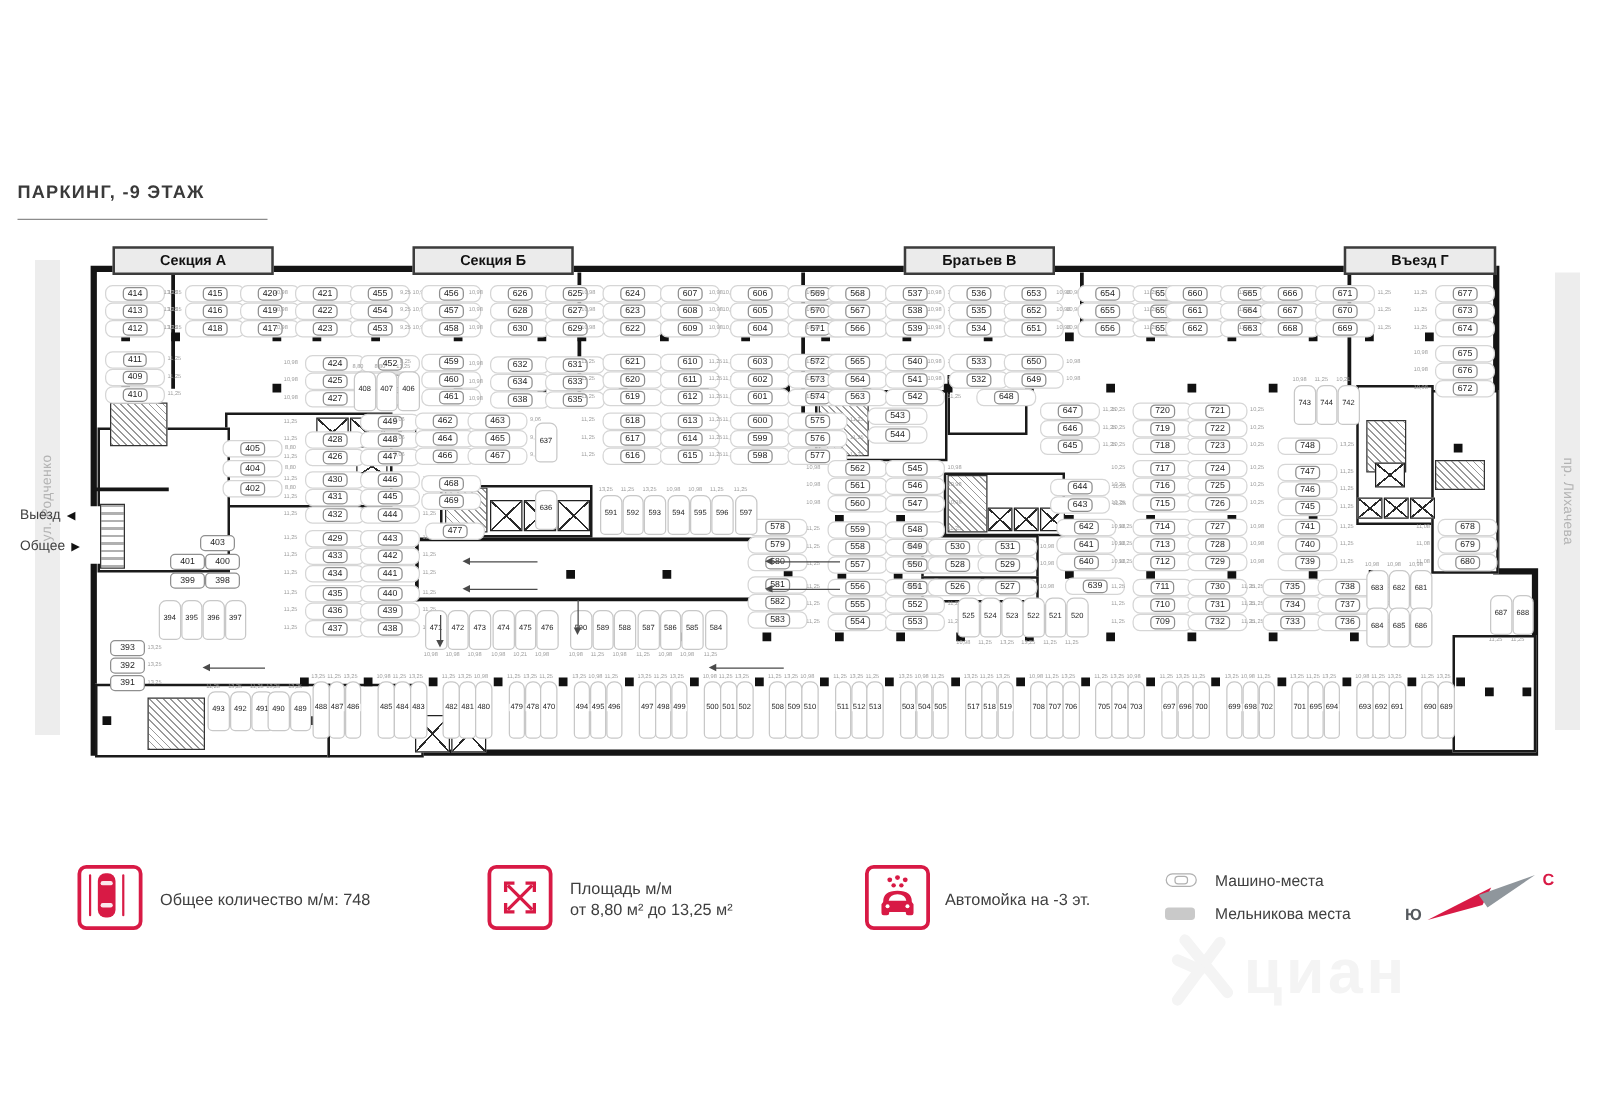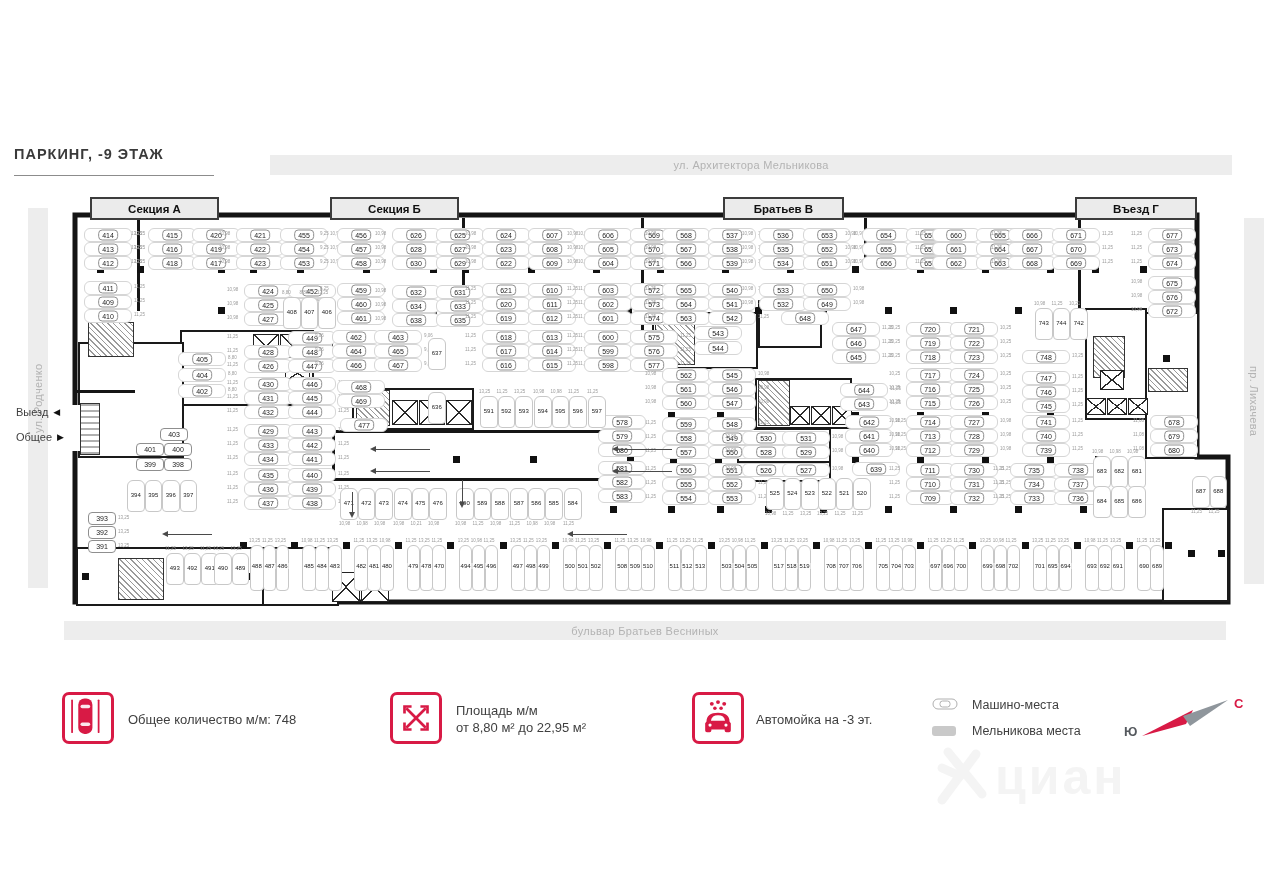--- a/index.html
+++ b/index.html
@@ -68,24 +68,22 @@
   #watermark{position:absolute;left:995px;top:748px;font-size:50px;font-weight:bold;
              color:#f4f4f4;letter-spacing:3px;z-index:1;}
 </style>
 </head>
 <body>
 <div id="page">
 
   <div id="title">ПАРКИНГ, -9 ЭТАЖ</div>
   <div id="title-rule"></div>
 
-  <div class="street" style="left:270px;top:155px;width:962px;height:20px;">ул. Архитектора Мельникова</div>
   <div class="street vert up" style="left:28px;top:208px;width:20px;height:380px;">ул. Родченко</div>
   <div class="street vert" style="left:1244px;top:218px;width:20px;height:366px;">пр. Лихачева</div>
-  <div class="street" style="left:64px;top:621px;width:1162px;height:19px;">бульвар Братьев Весниных</div>
 
   <svg width="1280" height="895" style="position:absolute;left:0;top:0;z-index:1">
     <path d="M75 215 H1197 V457 H1228 V602 H75 Z" fill="#ffffff" stroke="#141414" stroke-width="5"></path>
   </svg>
 
   <div id="plan" style="position:absolute;left:0;top:0;width:1280px;height:895px;z-index:2">
       <div class="room" style="left: 180px; top: 330px; width: 130px; height: 72px;"></div>
       <div class="room" style="left: 78px; top: 342px; width: 102px; height: 112px;"></div>
       <div class="room" style="left: 76px; top: 547px; width: 184px; height: 55px;"></div>
       <div class="room" style="left: 262px; top: 547px; width: 73px; height: 55px;"></div>
@@ -1640,21 +1638,21 @@
           <line x1="37" y1="15" x2="15" y2="37"></line>
         <path d="M21 13 H13 V21"></path>
           <path d="M31 13 H39 V21"></path>
         <path d="M13 31 V39 H21"></path>
           <path d="M39 31 V39 H31"></path>
       </g>
     </svg>
   </div>
   <div class="lg-txt" style="left:456px;top:702px;">
     <div>Площадь м/м</div>
-    <div>от 8,80 м² до 22,95 м²</div>
+    <div>от 8,80 м² до 13,25 м²</div>
   </div>
 
   <div class="lg-ico" style="left:692px;top:692px;">
     <svg width="46" height="46" viewBox="0 0 52 52">
       <g fill="#d81a45">
         <circle cx="19" cy="10" r="2.2"></circle>
           <circle cx="26" cy="8" r="2.2"></circle>
           <circle cx="33" cy="10" r="2.2"></circle>
         <circle cx="22.5" cy="15" r="2"></circle>
           <circle cx="29.5" cy="15" r="2"></circle>

